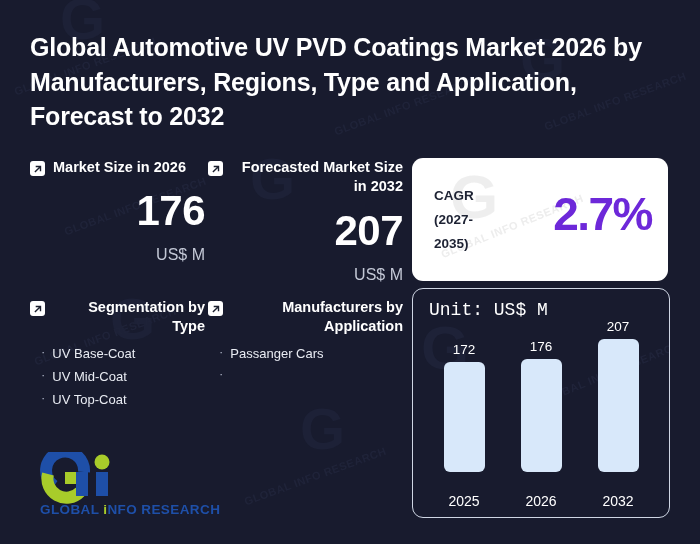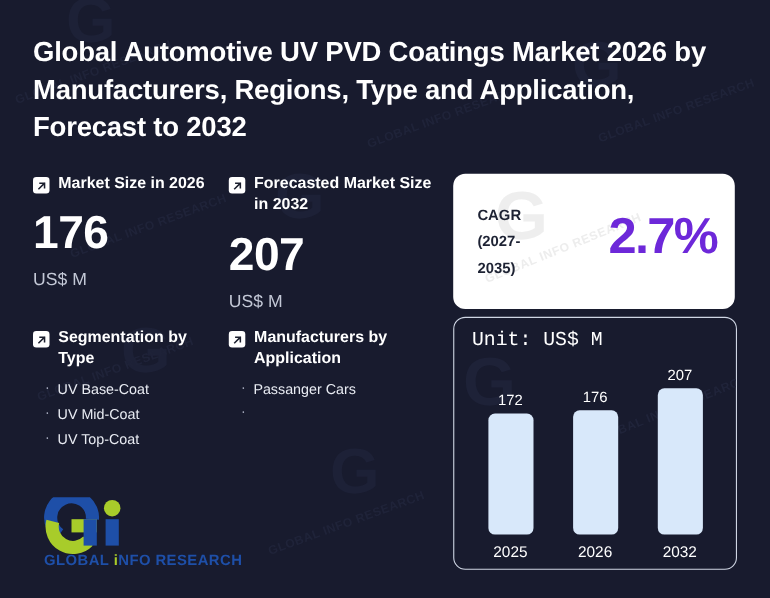--- a/index.html
+++ b/index.html
@@ -44,21 +44,21 @@
     position:absolute;
     left:30px;top:30px;width:630px;
     color:#ffffff;
     font-size:25px;
     font-weight:700;
     line-height:1.38;
     letter-spacing:-.2px;
   }
 
   
-  .block{position:absolute;}
+  .block{position:absolute;text-align:right;}
   .bhead{
     display:flex;align-items:flex-start;gap:8px;
   }
   .arrow-ico{
     width:15px;height:15px;min-width:15px;
     background:#ffffff;border-radius:3px;
     margin-top:3px;
     display:flex;align-items:center;justify-content:center;
   }
   .arrow-ico svg{display:block;}
@@ -148,21 +148,21 @@
     display:flex;flex-direction:column;align-items:center;
     width:46px;
   }
   .bar-val{
     color:#ffffff;font-size:13.5px;font-weight:500;margin-bottom:5px;
   }
   .bar{
     width:41px;background:#d8e8fa;border-radius:6px;
   }
   .bar-cat{
-    color:#ffffff;font-size:14px;font-weight:500;margin-top:7px;
+    color:#ffffff;font-size:14px;font-weight:500;margin-top:21px;
   }
 
   
   .logo{
     position:absolute;left:40px;top:452px;width:170px;height:72px;
   }
   .logo-txt{
     position:absolute;left:0;top:50px;
     color:#1e4fa8;font-size:13.5px;font-weight:800;letter-spacing:.4px;
     white-space:nowrap;

